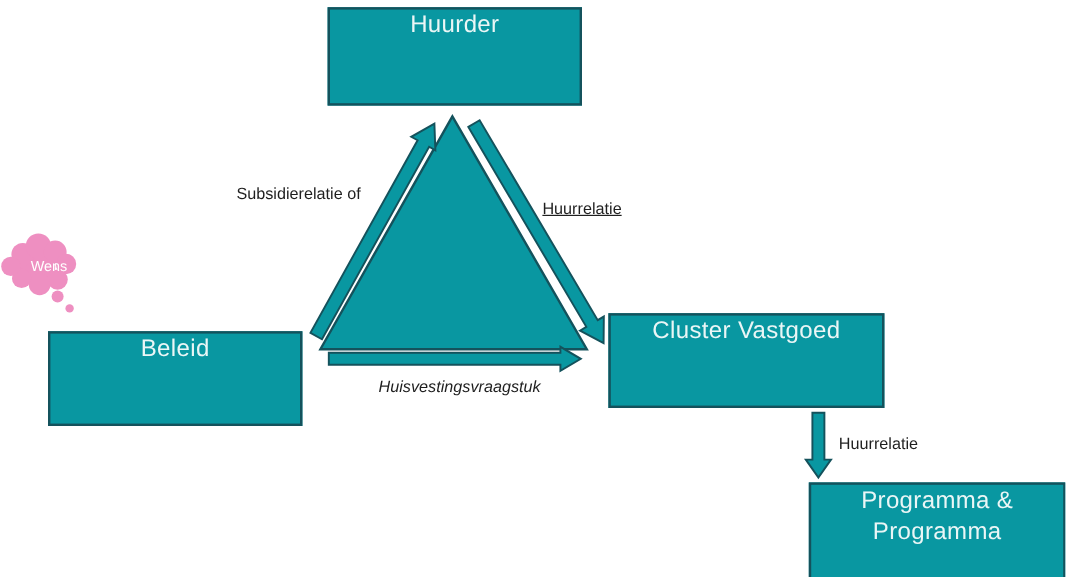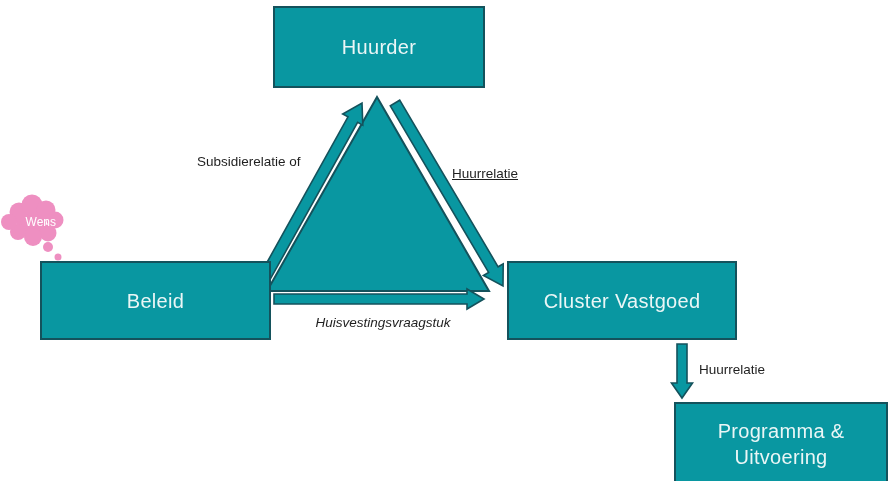--- a/index.html
+++ b/index.html
@@ -14,27 +14,27 @@
     position:relative;width:888px;height:481px;overflow:hidden;
     background:#ffffff;
     font-family:"Liberation Sans", sans-serif;
   }
   .diagram-svg{position:absolute;left:0;top:0;width:888px;height:481px;}
   .node{
     position:absolute;box-sizing:border-box;
     background:var(--box-fill);
     border:2px solid var(--box-border);
     color:var(--box-text);
-    display:flex;align-items:center;justify-content:center;
+    display:flex;align-items:flex-start;justify-content:center;
     text-align:center;
     font-size:20px;font-weight:300;letter-spacing:0.3px;
     line-height:26px;
   }
   .node-huurder{left:273px;top:6px;width:212px;height:82px;}
-  .node-beleid{left:40px;top:261px;width:231px;height:79px;}
+  .node-beleid{left:40px;top:276px;width:212px;height:79px;}
   .node-cluster{left:507px;top:261px;width:230px;height:79px;}
   .node-programma{left:674px;top:402px;width:214px;height:83px;}
   .node .line{display:block;}
   .edge-label{
     position:absolute;color:var(--label-text);
     font-size:13.5px;line-height:24px;white-space:nowrap;
   }
   .label-subsidierelatie{left:197px;top:150px;}
   .label-huurrelatie{left:452px;top:162px;text-decoration:underline;}
   .label-huisvesting{left:310px;top:311px;width:146px;text-align:center;font-style:italic;}
@@ -84,21 +84,21 @@
     <span>Beleid</span>
   </div>
 
   <div class="node node-cluster">
     <span>Cluster Vastgoed</span>
   </div>
 
   <div class="node node-programma">
     <span>
       <span class="line">Programma &amp;</span>
-      <span class="line">Uitvoering</span>
+      <span class="line">Programma</span>
     </span>
   </div>
 
   <span class="bubble-label">Wens</span>
 
   <div class="edge-label label-subsidierelatie">
     <span class="line" style="display:block">Subsidierelatie of</span>
   </div>
 
   <span class="edge-label label-huurrelatie">Huurrelatie</span>

